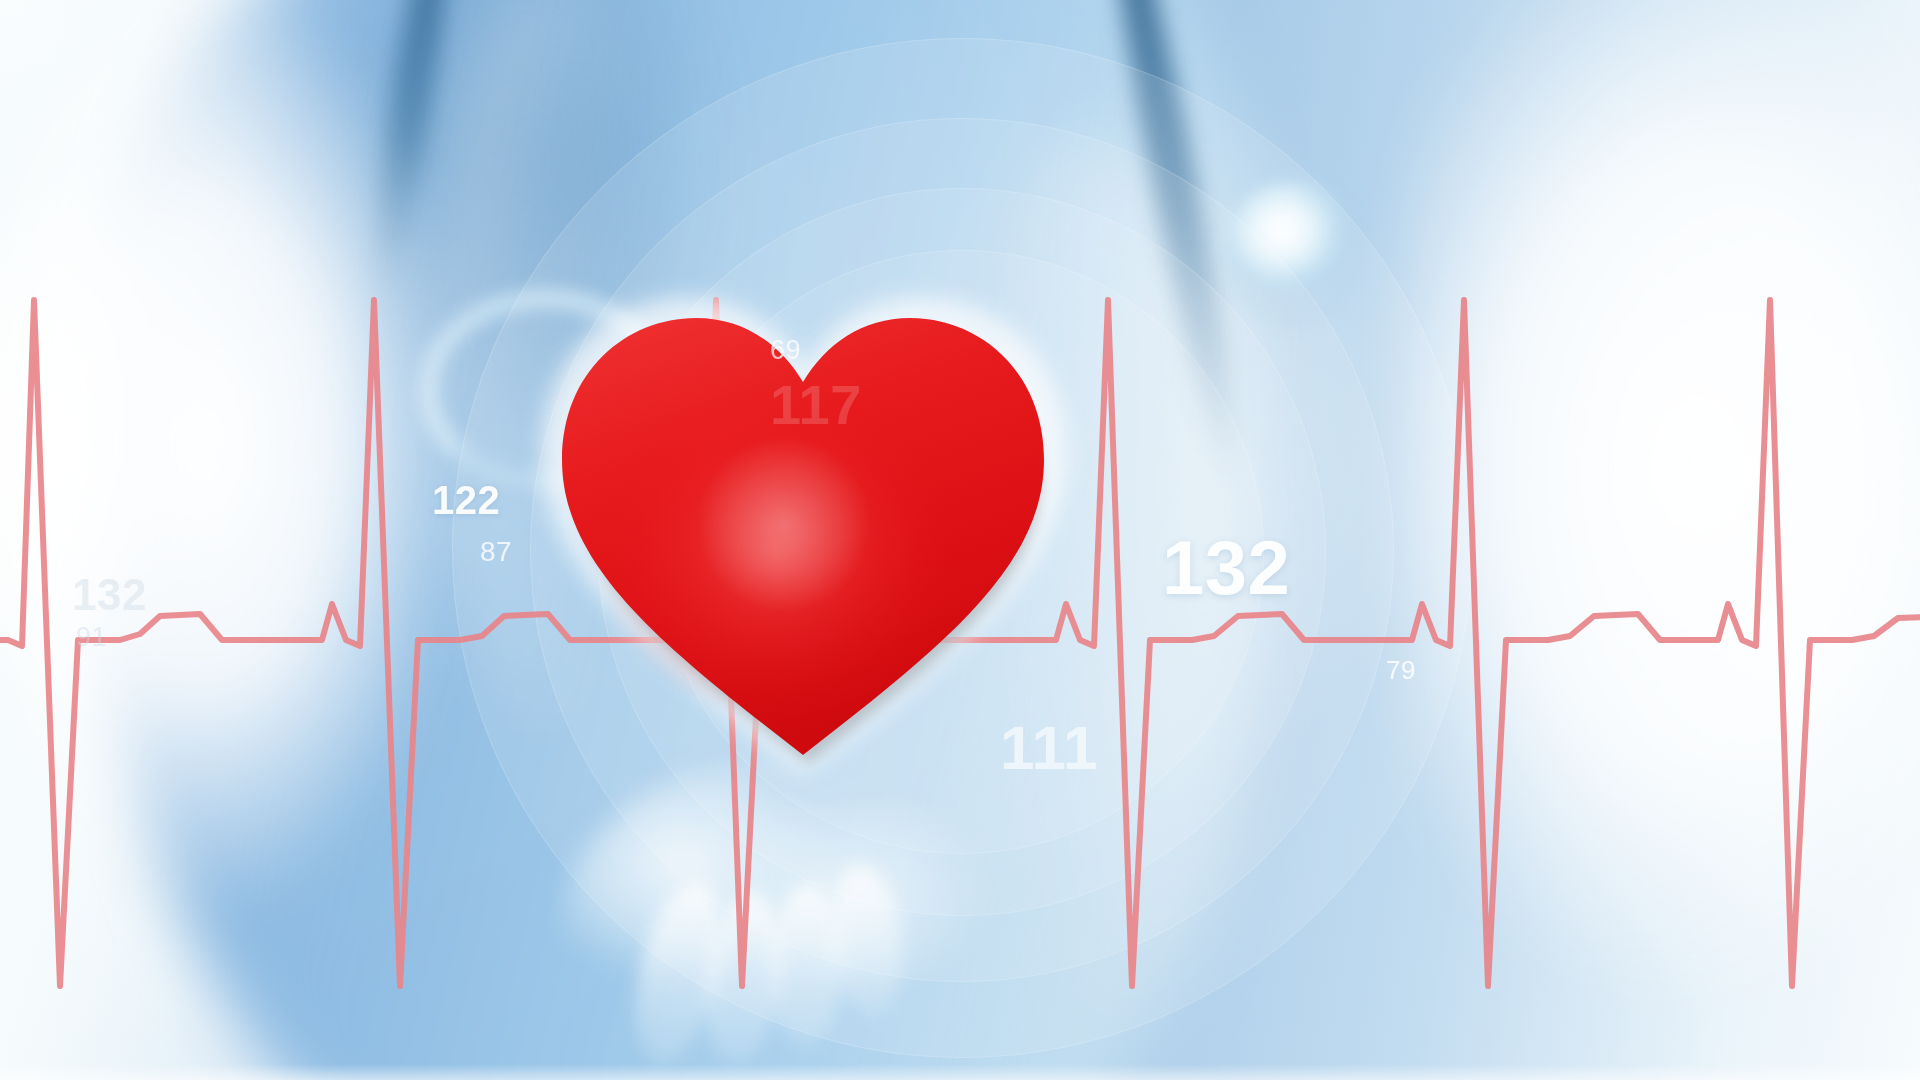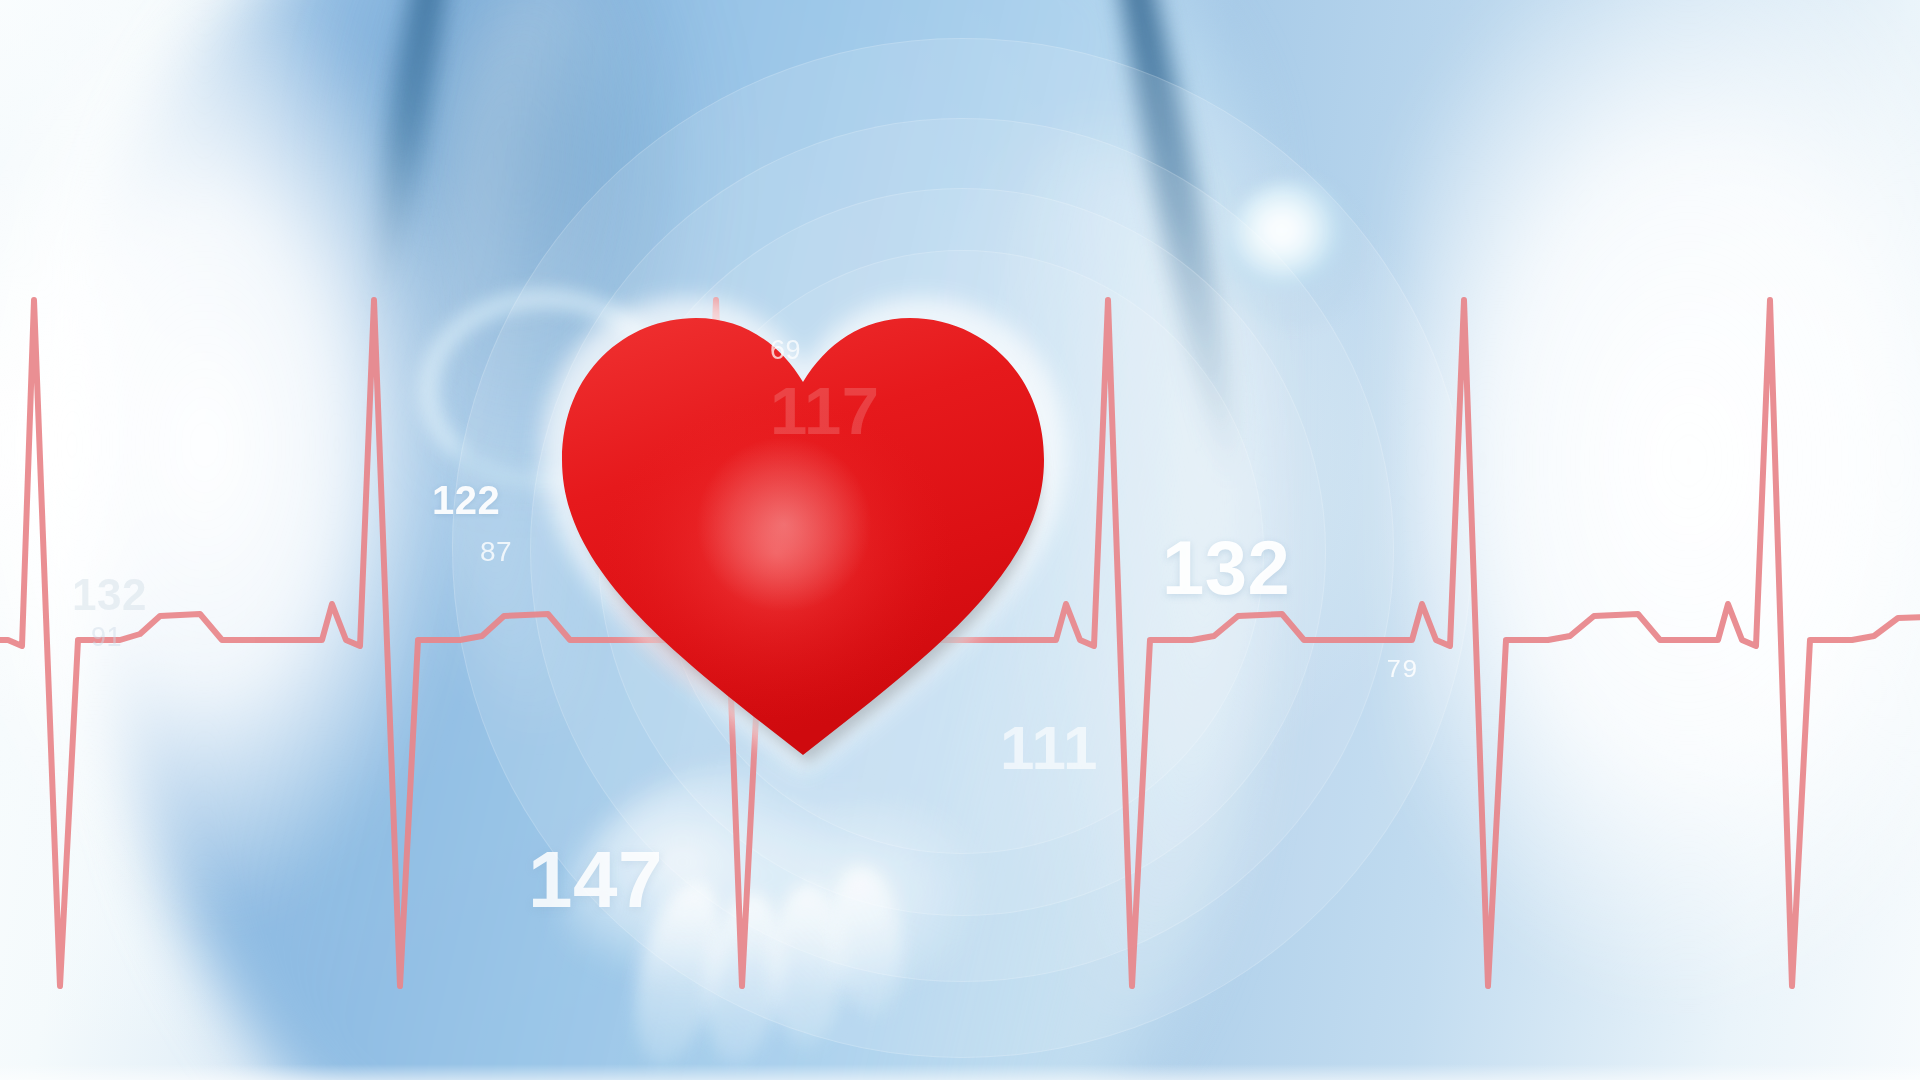--- a/index.html
+++ b/index.html
@@ -139,31 +139,31 @@
   }
 
   
   .val{position:absolute;font-weight:bold;letter-spacing:.5px;white-space:nowrap;}
 
   .v-122 {left:432px;top:478px;font-size:40px;color:rgba(255,255,255,.93);
           text-shadow:0 1px 5px rgba(120,160,195,.32);}
   .v-87  {left:480px;top:536px;font-size:28px;font-weight:normal;color:rgba(255,255,255,.80);}
 
   .v-132l{left:72px;top:570px;font-size:44px;color:rgba(210,222,232,.46);}
-  .v-91  {left:91px;top:622px;font-size:27px;font-weight:normal;color:rgba(205,218,230,.46);}
+  .v-91  {left:76px;top:622px;font-size:27px;font-weight:normal;color:rgba(205,218,230,.46);}
 
   .v-132r{left:1162px;top:524px;font-size:76px;color:rgba(255,255,255,.95);
           text-shadow:0 2px 7px rgba(120,160,195,.28);}
-  .v-79  {left:1386px;top:655px;font-size:26px;font-weight:normal;color:rgba(255,255,255,.86);font-family:Liberation Mono, monospace;}
+  .v-79  {left:1386px;top:655px;font-size:26px;font-weight:normal;color:rgba(255,255,255,.86);}
 
   .v-135 {left:1000px;top:712px;font-size:62px;color:rgba(255,255,255,.62);}
   .v-147 {left:528px;top:834px;font-size:80px;color:rgba(255,255,255,.86);
           text-shadow:0 2px 8px rgba(130,170,200,.22);}
 
-  .v-117 {left:770px;top:372px;font-size:67px;color:rgba(255,255,255,.17);}
+  .v-117 {left:770px;top:372px;font-size:56px;color:rgba(255,255,255,.17);}
   .v-92  {left:770px;top:335px;font-size:27px;font-weight:normal;color:rgba(255,255,255,.72);}
 
   .bottom-fade{
     position:absolute;left:0;bottom:0;width:1920px;height:16px;
     background:linear-gradient(180deg, rgba(255,255,255,0), rgba(255,255,255,.55));
   }
 </style>
 </head>
 <body>
 
@@ -259,16 +259,15 @@
   <div class="val v-122">122</div>
   <div class="val v-87">87</div>
 
   <div class="val v-92">69</div>
   <div class="val v-117">117</div>
 
   <div class="val v-132r">132</div>
   <div class="val v-79">79</div>
 
   <div class="val v-135">111</div>
-  <div class="val v-147">147</div>
 
   <div class="bottom-fade"></div>
 </div>
 
 </body></html>

